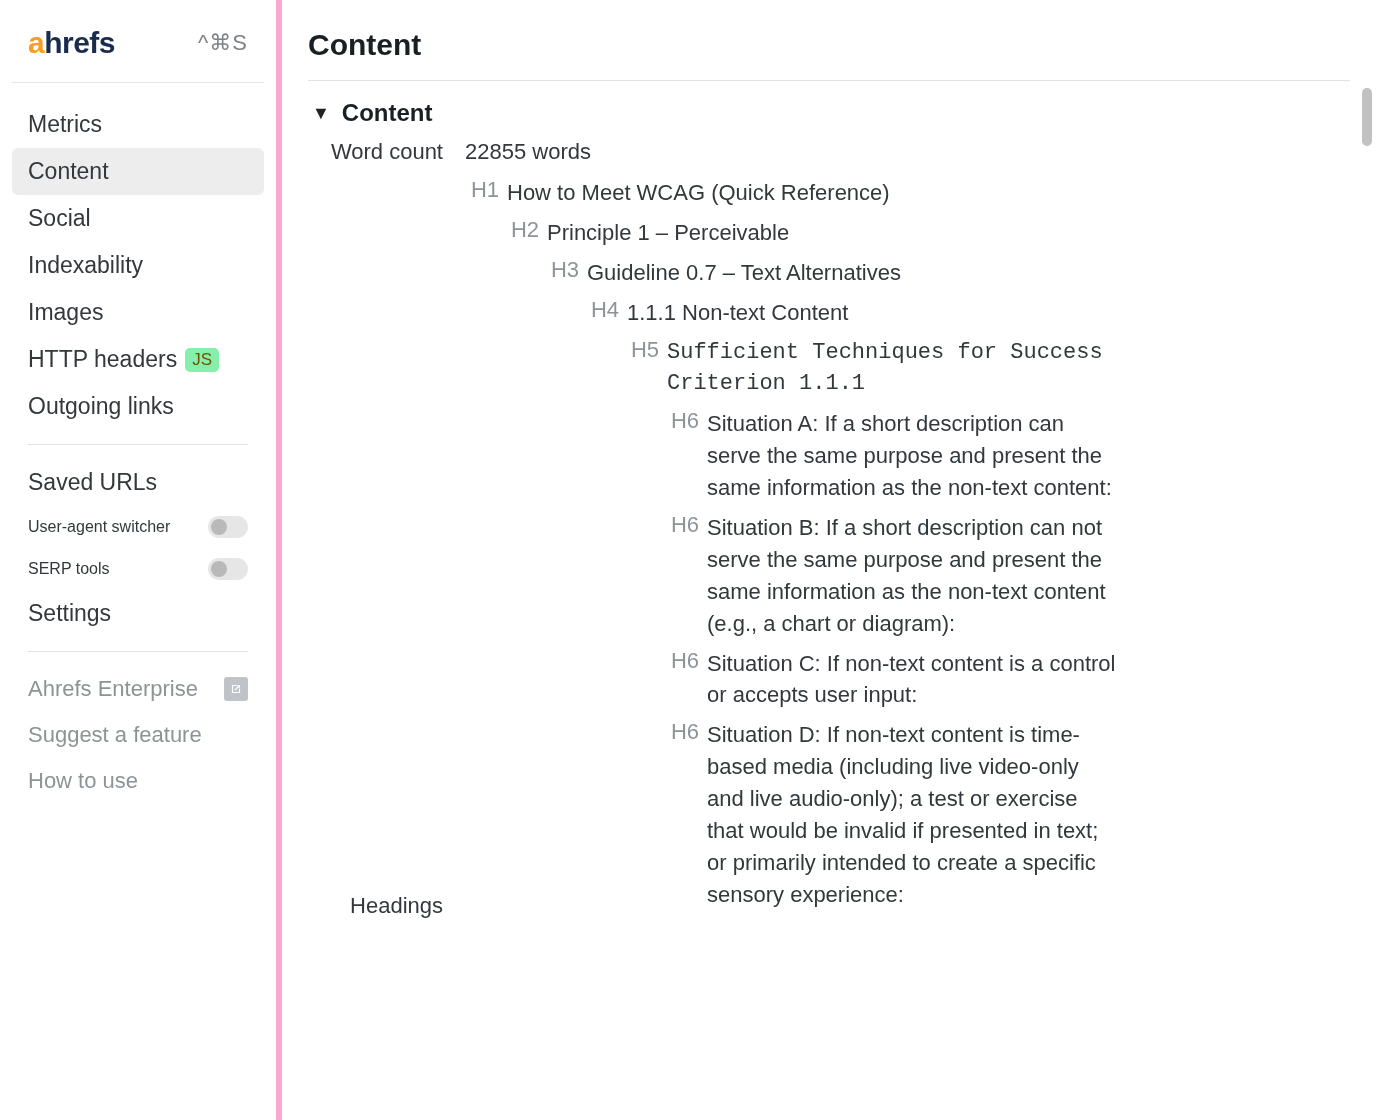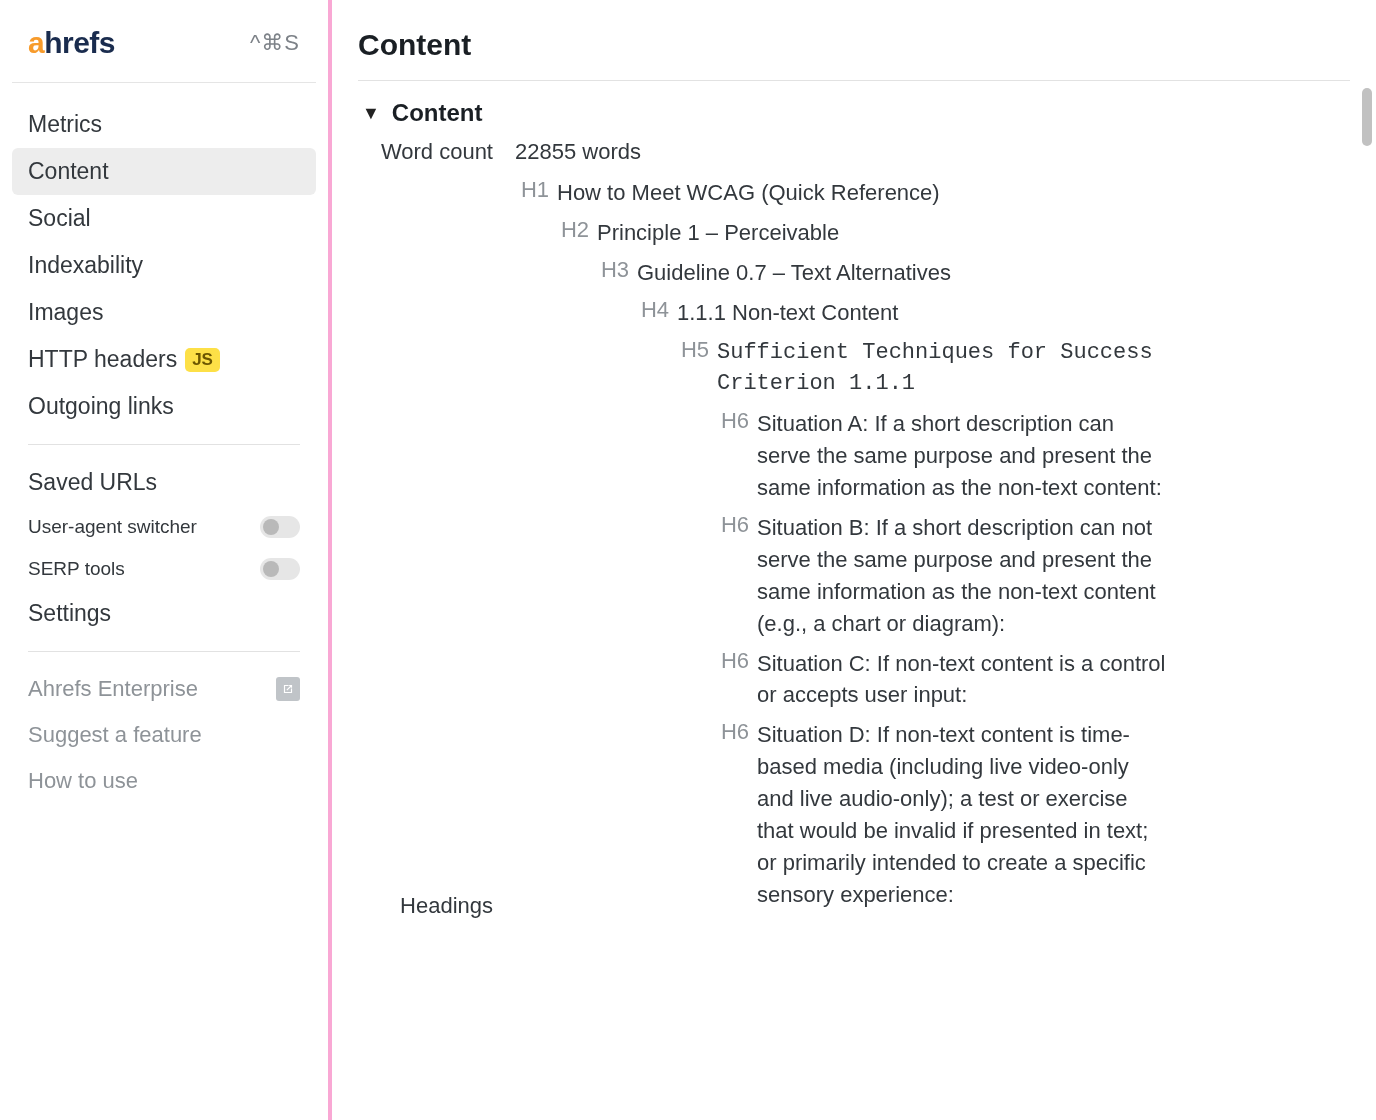--- a/index.html
+++ b/index.html
@@ -12,22 +12,22 @@
       font-size: 22px;
       color: #33383d;
       background: #fff;
       width: 1376px;
       height: 1120px;
       overflow: hidden;
       display: flex;
     }
     
     .sidebar {
-      width: 332px;
-      border-right: 4px solid #f9a8d4;
+      width: 282px;
+      border-right: 6px solid #f9a8d4;
       padding: 20px 12px 0 12px;
       display: flex;
       flex-direction: column;
       flex-shrink: 0;
     }
     .sidebar-header {
       display: flex;
       align-items: center;
       justify-content: space-between;
       padding: 6px 16px 22px 16px;
@@ -56,39 +56,39 @@
       padding: 10px 16px;
       border-radius: 6px;
       cursor: pointer;
       font-size: 23px;
       color: #33383d;
     }
     .nav-item.active {
       background: #ededed;
     }
     .nav-item .badge {
-      background: #fde047;
+      background: #86efac;
       color: #6b5600;
       font-size: 17px;
-      font-weight: 700;
+      font-weight: 400;
       padding: 2px 7px;
       border-radius: 5px;
       margin-left: 8px;
     }
     .divider {
       height: 1px;
       background: #e2e2e2;
       margin: 14px 16px;
     }
     .settings-row {
       display: flex;
       align-items: center;
       justify-content: space-between;
       padding: 10px 16px;
-      font-size: 19px;
+      font-size: 16px;
       color: #33383d;
     }
     .toggle {
       width: 40px;
       height: 22px;
       background: #e6e6e6;
       border-radius: 11px;
       position: relative;
       flex-shrink: 0;
     }

